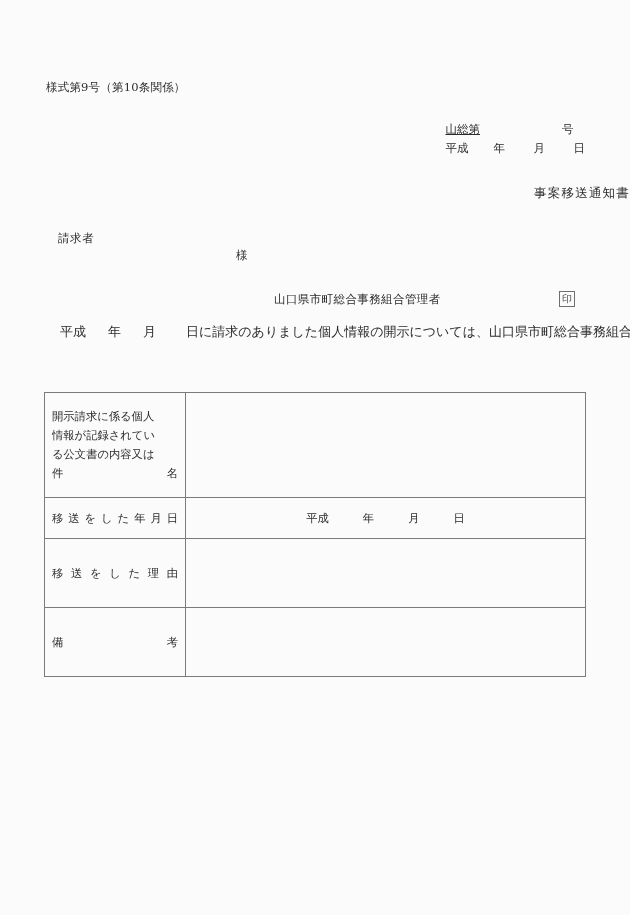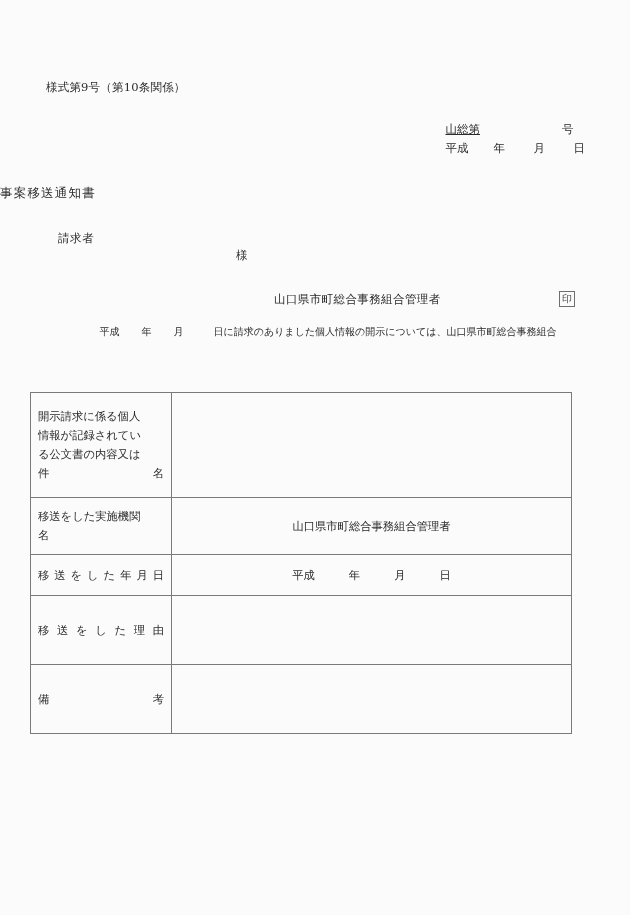--- a/index.html
+++ b/index.html
@@ -55,21 +55,21 @@
   .doc-date .d2 { display: inline-block; width: 40px; }
   .doc-date .d3 { display: inline-block; width: 40px; }
   .doc-date .d4 { display: inline-block; }
 
   
   .doc-title {
     position: absolute;
     left: 0;
     top: 185px;
     width: 630px;
-    text-align: left;
+    text-align: right;
     font-size: 12.5px;
     letter-spacing: 1.2px;
   }
 
   
   .requester-label {
     position: absolute;
     left: 58px;
     top: 231px;
     font-size: 11.5px;
@@ -101,39 +101,39 @@
     box-sizing: border-box;
     font-size: 10px;
     line-height: 14px;
     text-align: center;
     color: #4a4a4a;
   }
 
   
   .body-text {
     position: absolute;
-    left: 50px;
+    left: 44px;
     top: 322px;
     width: 540px;
-    font-size: 10px;
+    font-size: 13px;
     line-height: 19px;
     text-align: center;
   }
   .body-text p {
     margin: 0;
     white-space: nowrap;
   }
   .body-text p.indent { text-indent: 16px; }
   .sp-s { display: inline-block; width: 22px; }
   .sp-m { display: inline-block; width: 30px; }
 
   
   .form-table {
     position: absolute;
-    left: 30px;
+    left: 44px;
     top: 392px;
     width: 542px;
     border-collapse: collapse;
     table-layout: fixed;
   }
   .form-table td {
     border: 1px solid #7a7a7a;
     font-size: 11.3px;
     padding: 0;
     vertical-align: middle;
@@ -203,27 +203,20 @@
           <div>情報が記録されてい</div>
           <div>る公文書の内容又は</div>
           <div class="jrow">
             <span>件</span>
             <span>名</span>
           </div>
         </td>
         <td class="value" style="height:92px"></td>
       </tr>
 
-      <tr>
-        <td class="label">
-          <div>移送をした実施機関</div>
-          <div>名</div>
-        </td>
-        <td class="value" style="height:44px">山口県市町総合事務組合管理者</td>
-      </tr>
 
 
       <tr>
         <td class="label">
           <div class="spread">
             <span>移</span>
             <span>送</span>
             <span>を</span>
             <span>し</span>
             <span>た</span>

